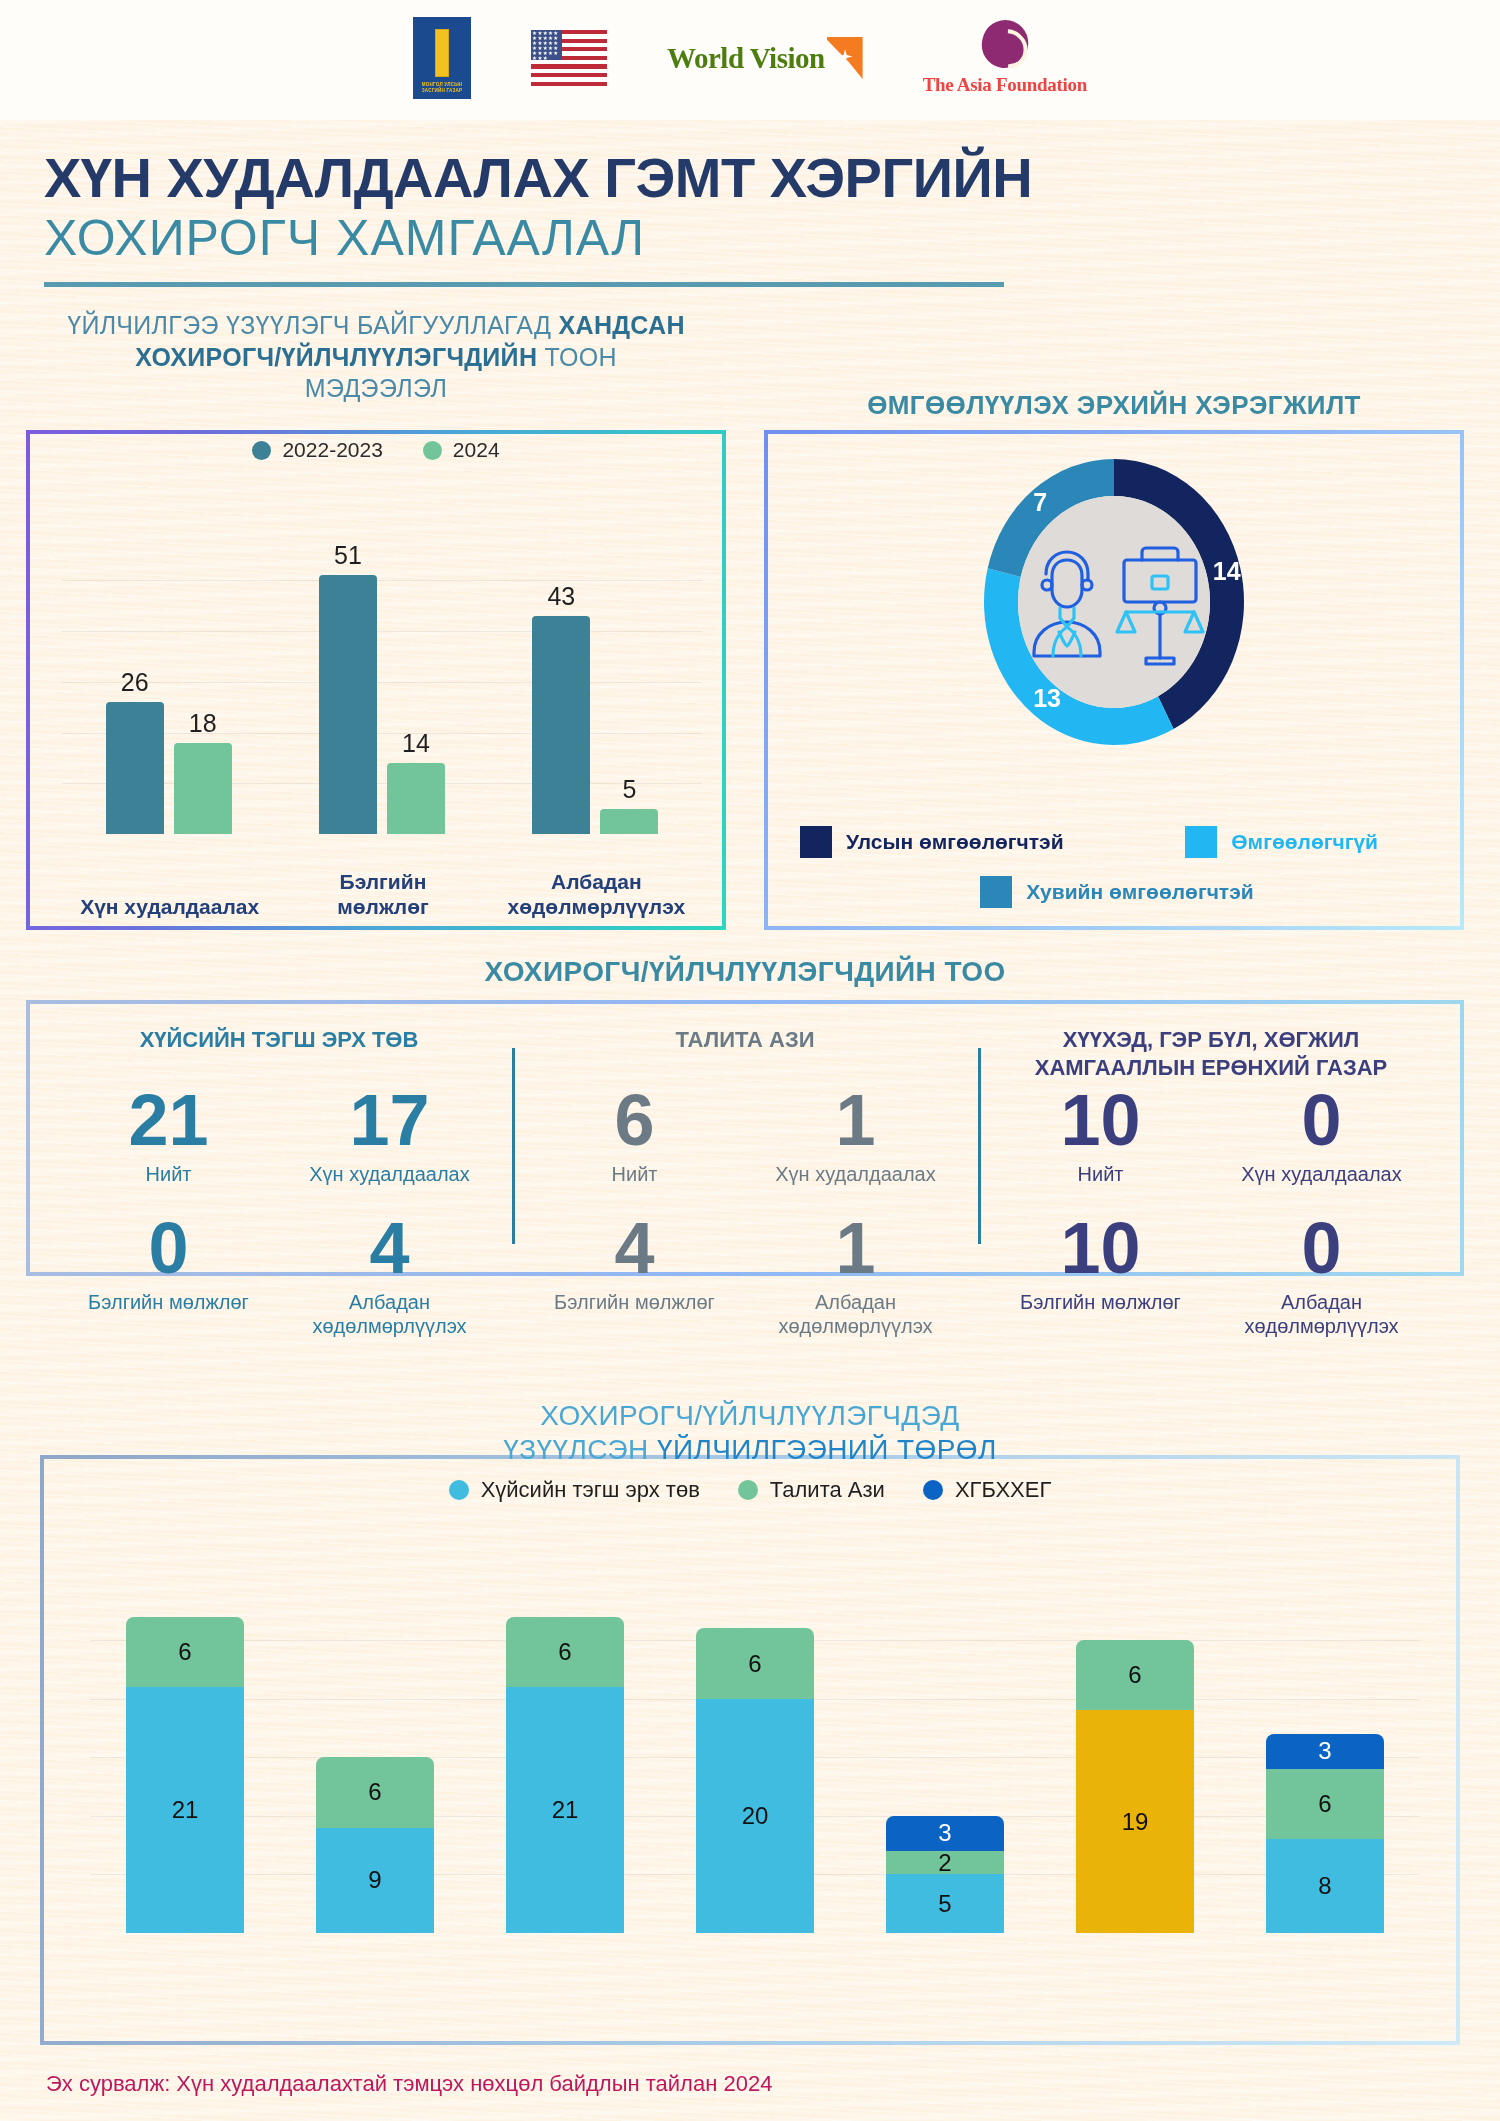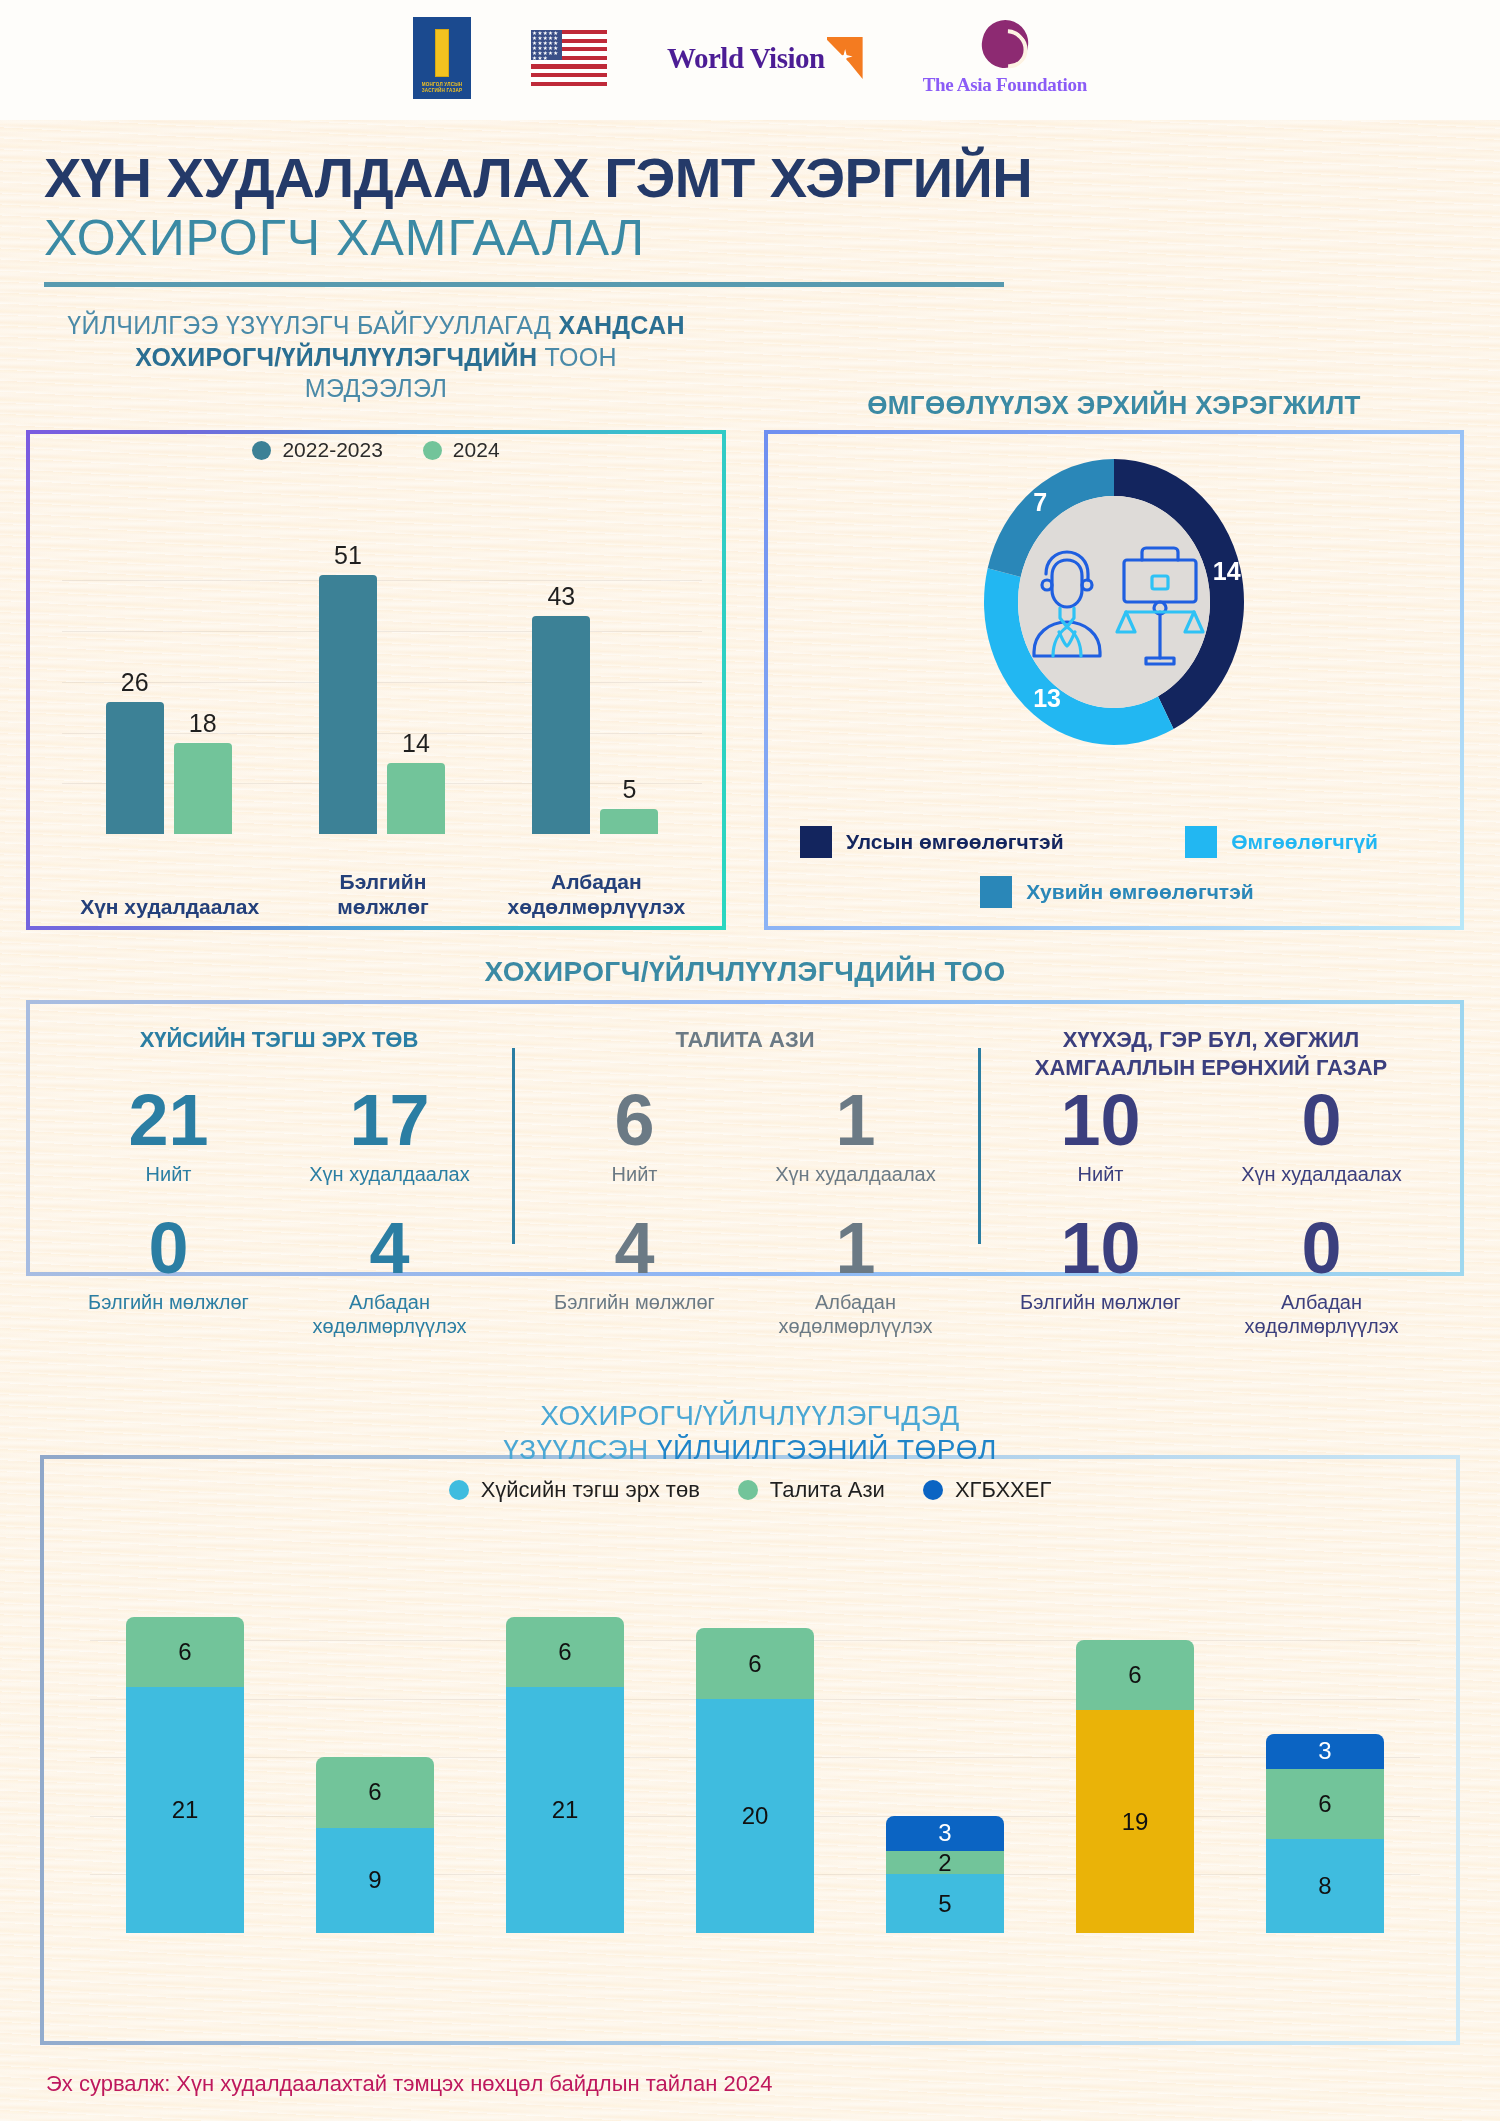--- a/index.html
+++ b/index.html
@@ -27,34 +27,34 @@
   .mn-soyombo { width:14px; height:48px; background:#f3c220; margin-bottom:5px;
     border:1px solid #d6a814;}
   .mn-txt { font-size:4.6px; color:#f3c220; letter-spacing:.2px; line-height:1.45;
     text-align:center; font-weight:700;}
   .us-flag { width:76px; height:56px; position:relative; background:#fff; overflow:hidden;}
   .us-stripe { position:absolute; left:0; width:100%; height:4.3px; background:#bf2a39;}
   .us-canton { position:absolute; left:0; top:0; width:41%; height:30px; background:#3b5088;
     color:#fff; font-size:5.5px; line-height:5px; letter-spacing:.4px; padding:1px;
     overflow:hidden; word-break:break-all;}
   .wv-wrap { display:flex; align-items:center; gap:2px;}
-  .wv-text { font-size:29px; font-weight:700; color:#4c1d95; letter-spacing:-.5px;
+  .wv-text { font-size:29px; font-weight:700; color:#4d7c0f; letter-spacing:-.5px;
     font-family:"Liberation Serif", serif;}
   .wv-mark { width:36px; height:42px; position:relative;}
   .wv-mark:before { content:""; position:absolute; inset:0;
     background:#f47b20; clip-path: polygon(0 0, 100% 0, 100% 100%, 62% 60%, 0 6%);}
   .wv-mark:after { content:""; position:absolute; left:11px; top:12px; width:15px; height:15px;
     background:#fff; clip-path: polygon(50% 0,60% 40%,100% 50%,60% 60%,50% 100%,40% 60%,0 50%,40% 40%);}
   .taf-wrap { display:flex; flex-direction:column; align-items:center; gap:6px;}
   .taf-mark { width:46px; height:48px; border-radius:50%/48%; background:#8d2a72;
     position:relative; transform:rotate(12deg);}
   .taf-mark:after { content:""; position:absolute; left:7px; top:9px; width:32px; height:30px;
     border-radius:50%; border:4px solid #fdf3e3; border-left-color:transparent;
     border-bottom-color:transparent; transform:rotate(35deg);}
-  .taf-text { font-size:19px; font-weight:700; color:#8b5cf6; letter-spacing:-.3px;
+  .taf-text { font-size:19px; font-weight:700; color:#ef4444; letter-spacing:-.3px;
     font-family:"Liberation Serif", serif;}
 
   
   #title { padding: 28px 0 0 44px; }
   #title h1 { font-size:56px; font-weight:800; color:#243a69; letter-spacing:-.5px;
     line-height:1.08; }
   #title h2 { font-size:50px; font-weight:400; color:#3b8aa4; letter-spacing:1px;
     line-height:1.12; margin-top:2px;}
   #title .rule { width:960px; height:5px; background:#3b8aa4; margin-top:16px; opacity:.85;}
 

